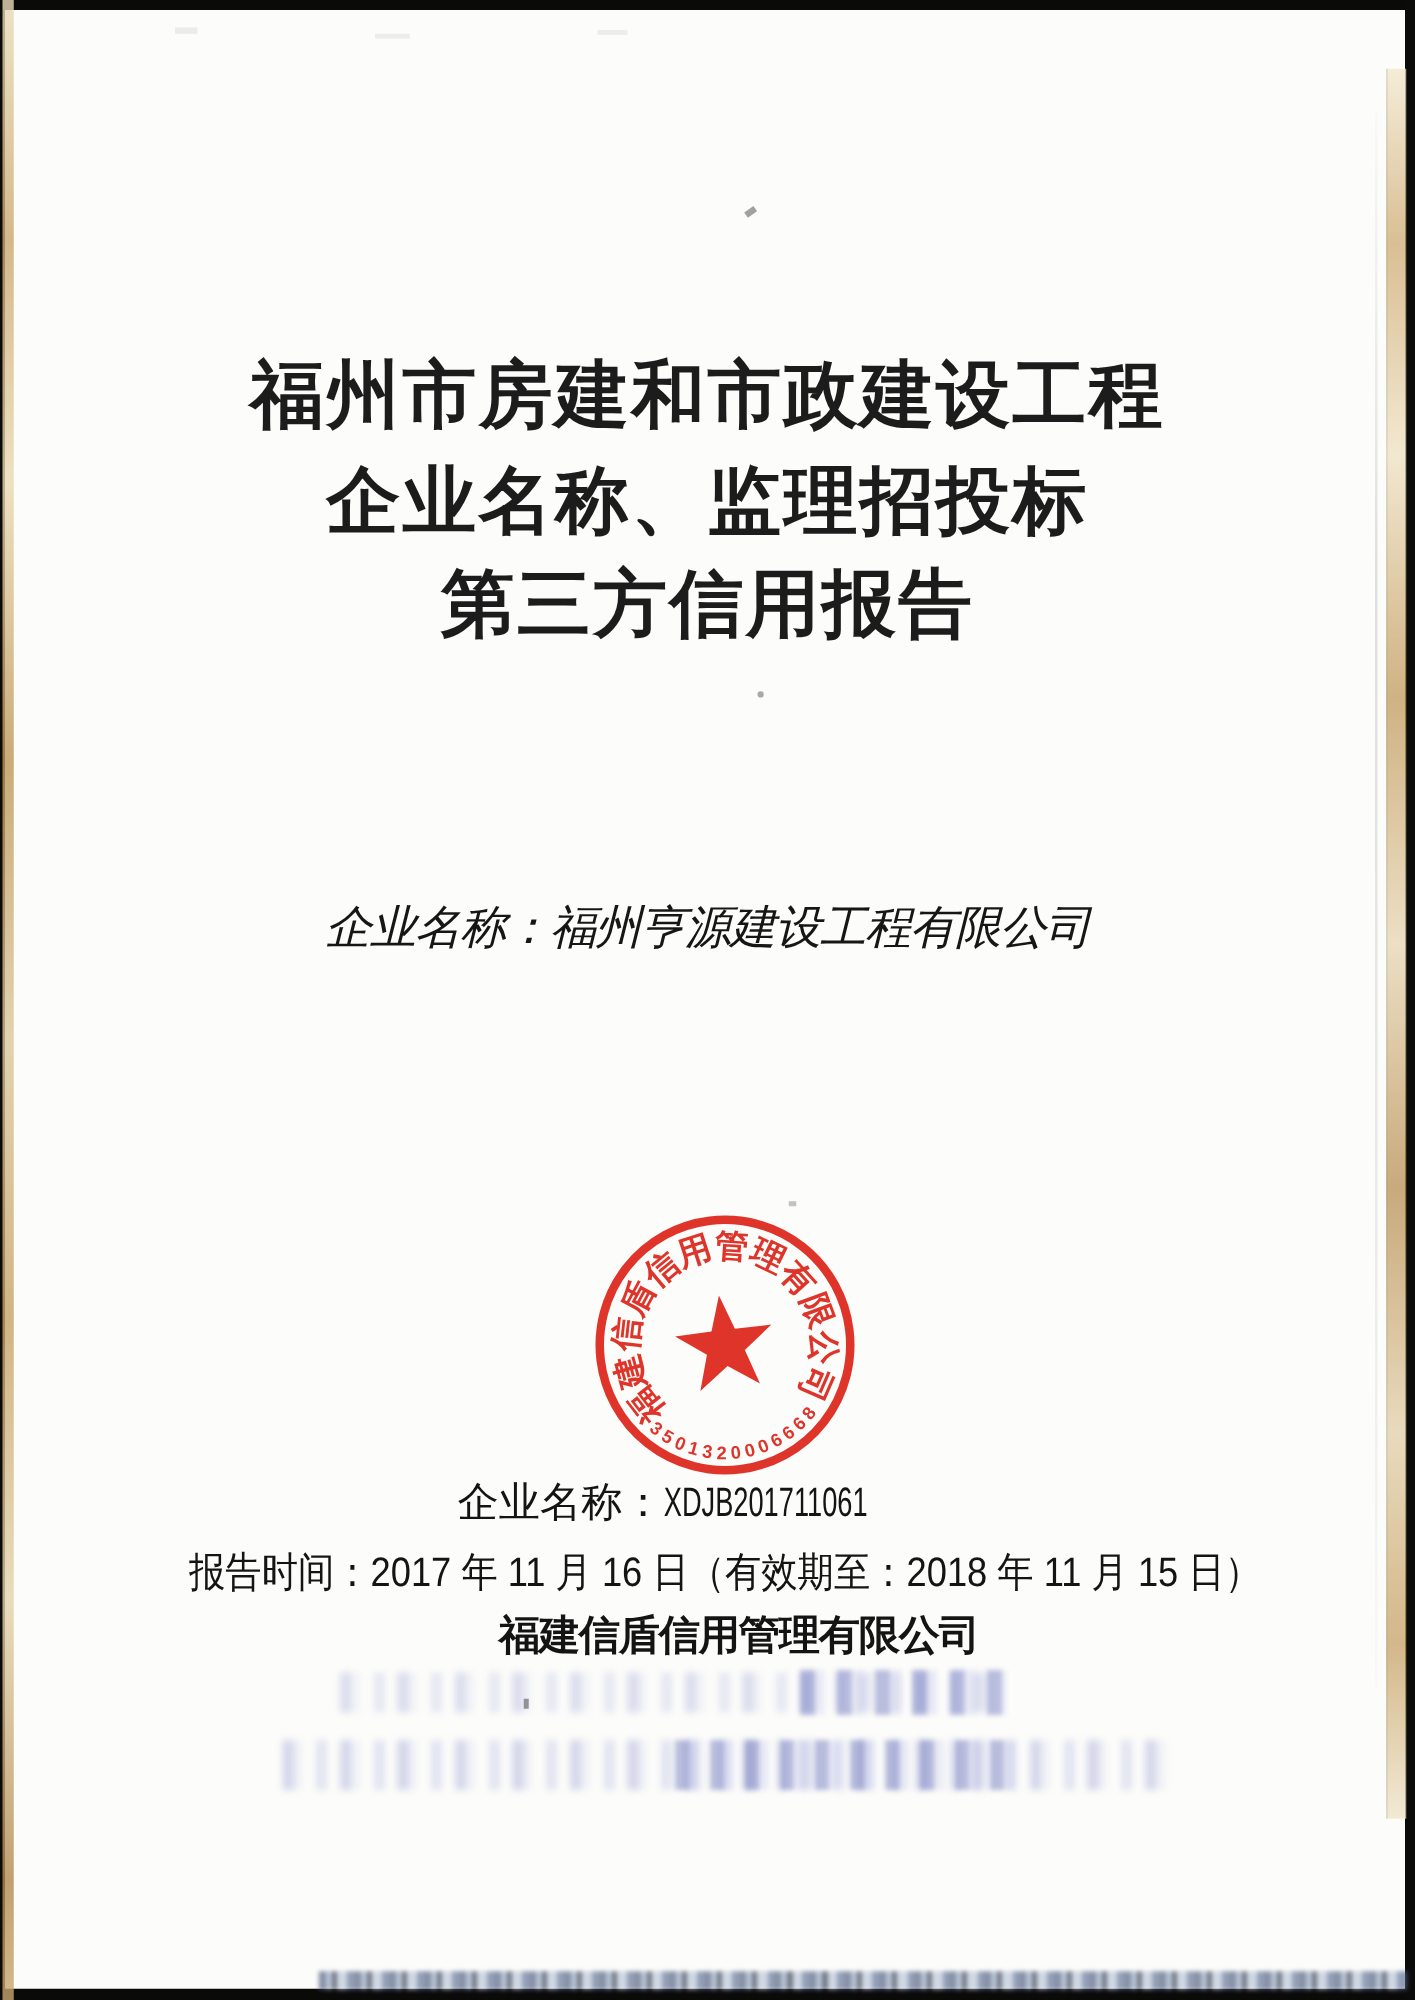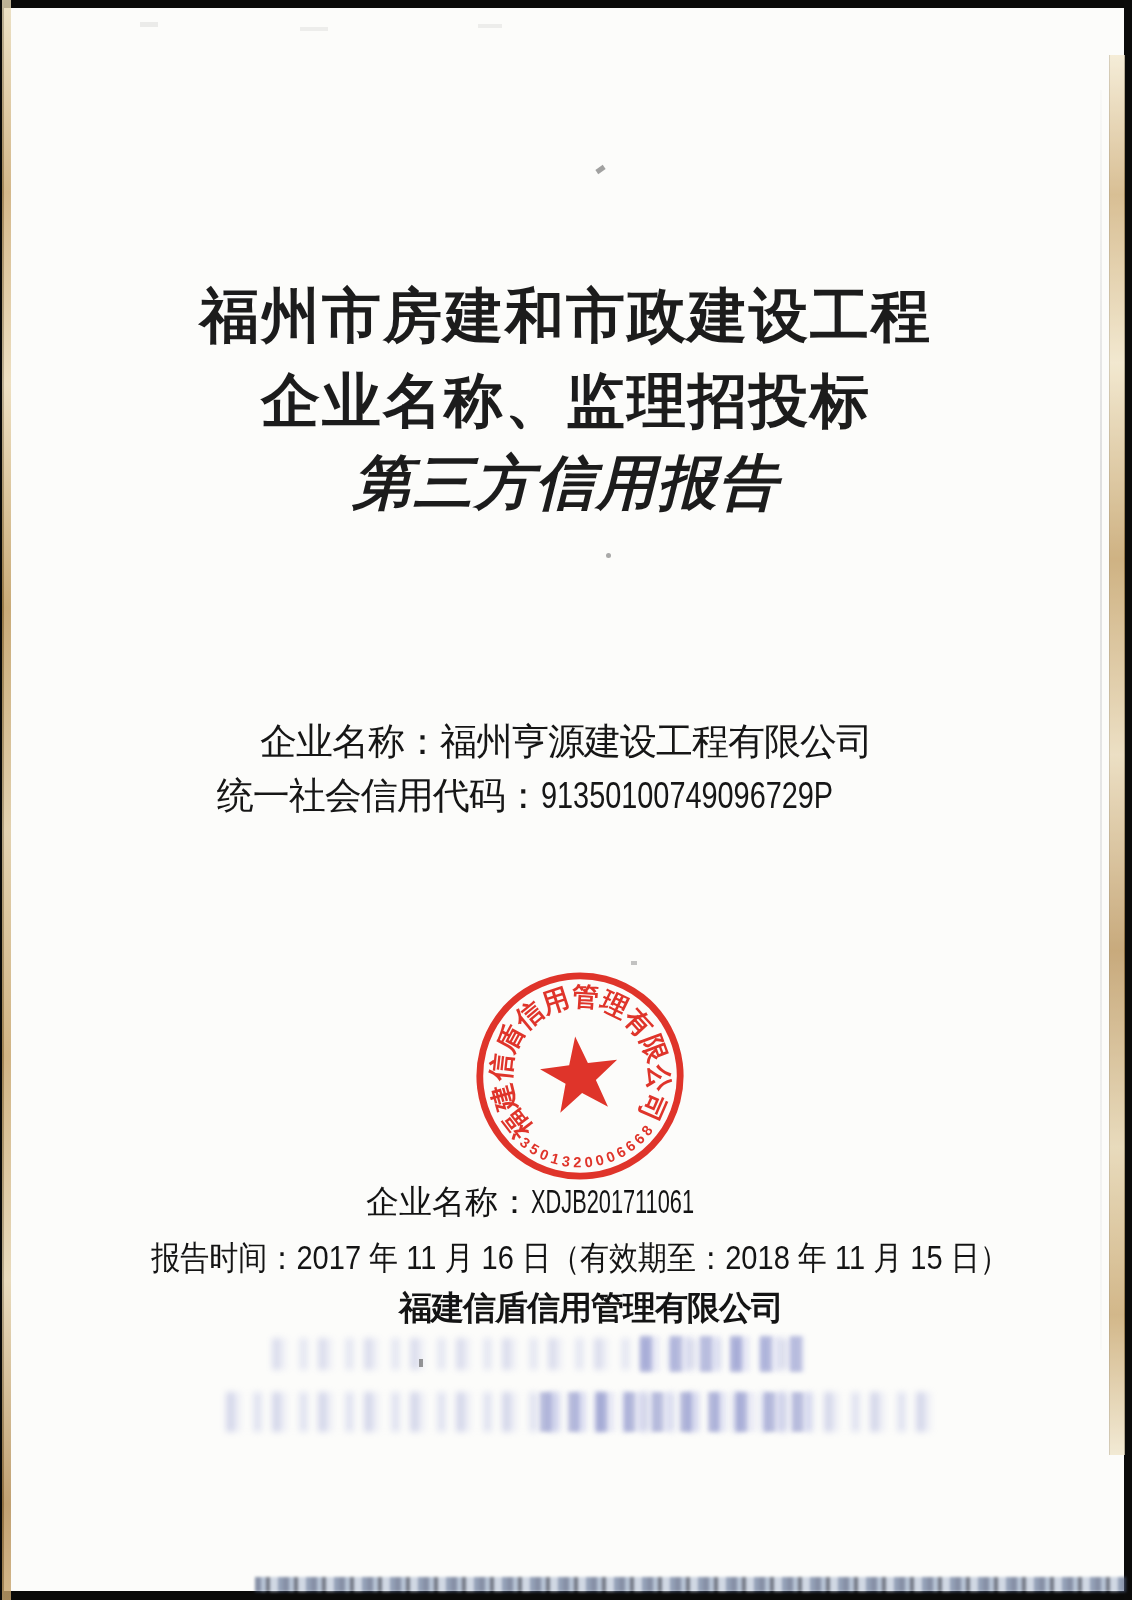--- a/index.html
+++ b/index.html
@@ -32,24 +32,24 @@
     background:linear-gradient(180deg,rgba(70,70,80,.02),rgba(70,70,80,.16) 30%,rgba(70,70,80,.10) 70%,rgba(70,70,80,.02));
   }
   .speck{position:absolute;background:#555;z-index:4;}
 
   .content{position:absolute;top:0;left:0;width:1132px;height:1288px;z-index:5;color:#1d1d1d;}
   .cline{position:absolute;left:0;width:1132px;text-align:center;white-space:nowrap;}
 
   .title-line{
     font-size:59px;font-weight:bold;letter-spacing:2px;color:#1c1c1c;line-height:1.1;
   }
-  .t1{top:284px;} .t2{top:369px;} .t3{top:451px;font-style:italic;}
+  .t1{top:284px;} .t2{top:369px;} .t3{top:451px;}
 
   .info-line{font-size:37px;letter-spacing:-1px;color:#161616;}
-  .i1{top:717px;}
+  .i1{top:717px;font-style:italic;}
   .i2{top:771px;}
   .num{display:inline-block;transform:scaleX(.78);transform-origin:left center;letter-spacing:0;}
   .num-tight{display:inline-block;transform:scaleX(.66);transform-origin:left center;letter-spacing:0;}
 
   .meta-line{font-size:33px;color:#141414;}
   .m-no{top:1180px;transform:translateX(6px);}
   .m-date{top:1236px;transform:translateX(14px) scaleX(.88);}
   .m-issuer{top:1286px;font-weight:bold;letter-spacing:-1px;transform:translateX(25px);}
 
   
@@ -101,21 +101,20 @@
 <div class="speck" style="left:419px;top:1359px;width:4px;height:8px;opacity:.6;"></div>
 
 <div class="content">
 
   <div class="cline title-line t1">福州市房建和市政建设工程</div>
   <div class="cline title-line t2">企业名称、监理招投标</div>
   <div class="cline title-line t3">第三方信用报告</div>
 
   <div class="cline info-line i1"><span>企业名称：</span><span>福州亨源建设工程有限公司</span></div>
 
-  <div class="cline info-line i2"><span>统一社会信用代码：</span><span class="num">91350100749096729P</span></div>
 
   <div class="seal">
     <svg viewBox="0 0 220 220" xmlns="http://www.w3.org/2000/svg">
       <defs>
         <path id="sealArcTop" d="M 53.3,154.3 A 72,72 0 1 1 166.7,154.3" fill="none"></path>
         <path id="sealArcBottom" d="M 27,154.1 A 94,94 0 0 0 193,154.1" fill="none"></path>
       </defs>
       <circle cx="110" cy="110" r="103" fill="none" stroke-width="7" stroke="#dd2419"></circle>
       <polygon points="110,69 119.7,97.7 149.9,98 125.7,116.1 134.7,145 110,127.5 85.3,145 94.3,116.1 70.1,98 100.3,97.7" fill="#dd2419"></polygon>
       <text class="seal-ring-text" text-anchor="middle" fill="#dd2419">

